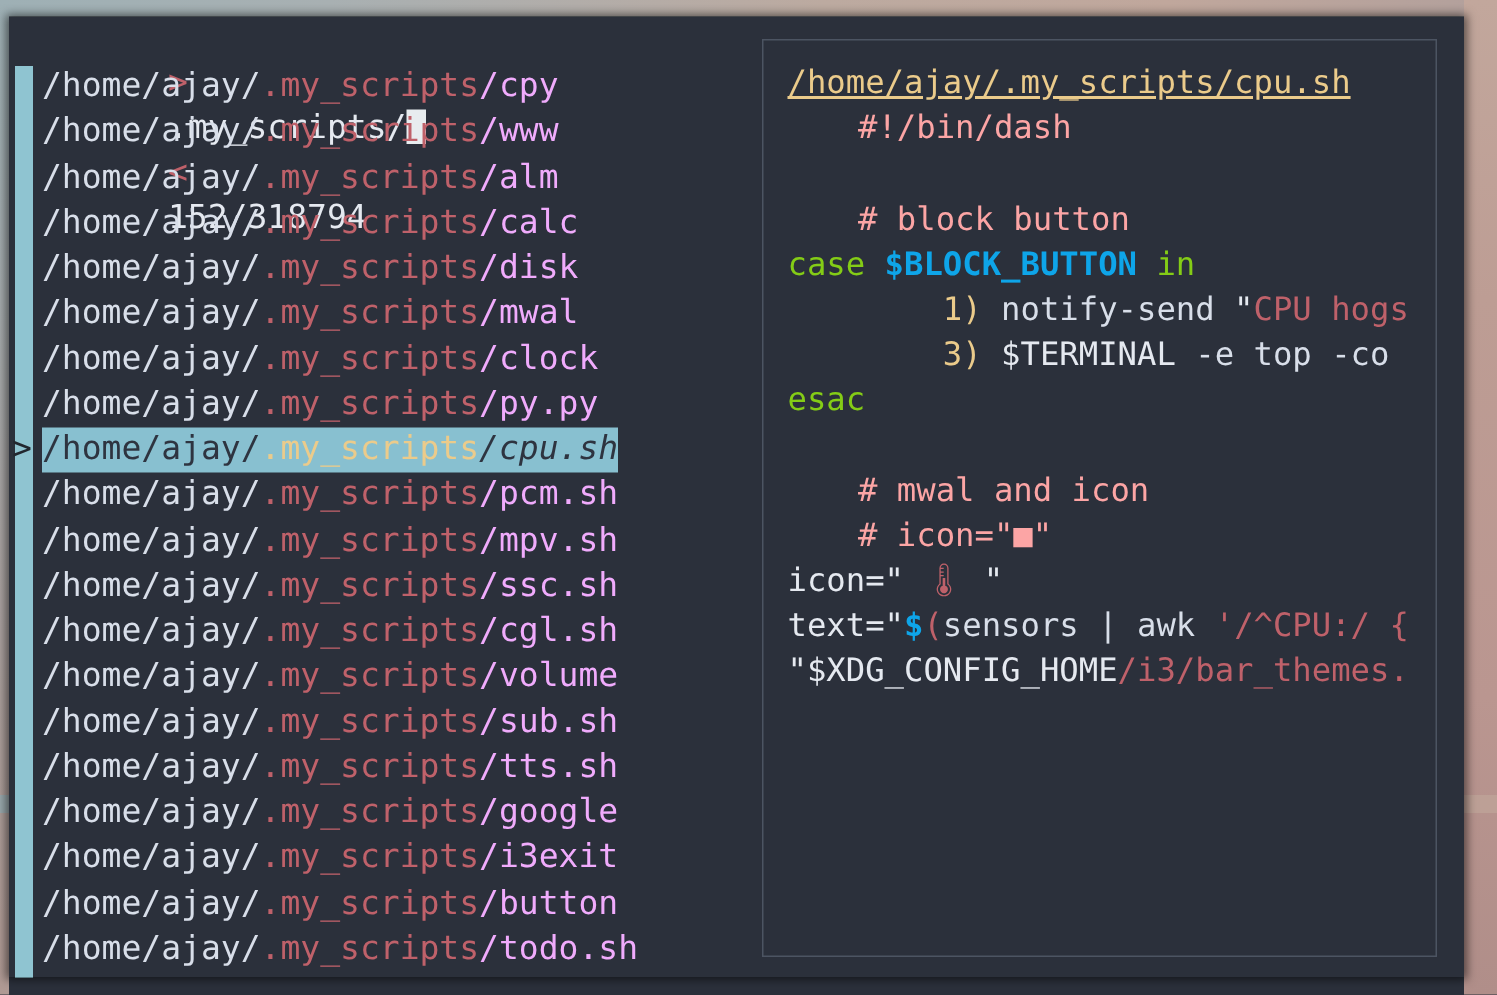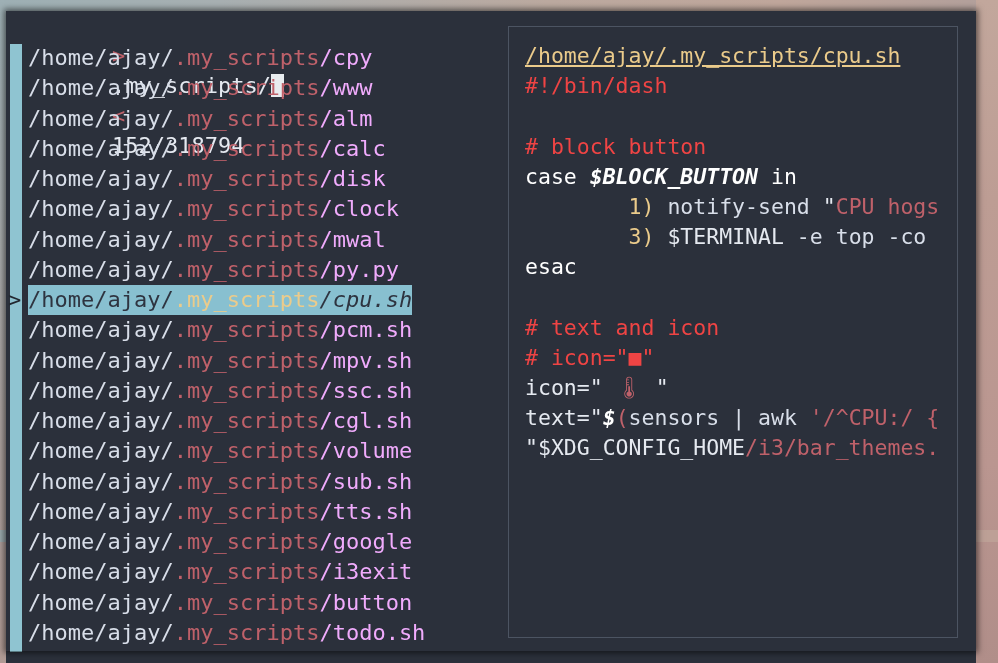--- a/index.html
+++ b/index.html
@@ -165,23 +165,23 @@
     width: 440px;
   }
   .code-line {
     height: 30.2px;
     line-height: 30.2px;
     font-size: 21.5px;
     white-space: pre;
     color: #d8dee9;
   }
   .tok-filename { color: #ebcb8b; text-decoration: underline; }
-  .tok-comment  { color: #ef4444; }
-  .tok-keyword  { color: #ffffff; }
-  .tok-var      { color: #ffffff; font-weight: bold; font-style: italic; }
+  .tok-comment  { color: #fca5a5; margin-left: 47px; }
+  .tok-keyword  { color: #84cc16; }
+  .tok-var      { color: #0ea5e9; font-weight: bold; }
   .tok-plain    { color: #d8dee9; }
   .tok-string   { color: #bf616a; }
   .tok-number   { color: #ebcb8b; }
   .tok-punct    { color: #bf616a; }
   .tok-white    { color: #e5e9f0; }
   .tok-icon     { color: #bf616a; }
 </style>
 </head>
 <body>
 
@@ -203,22 +203,22 @@
       </div>
 
       <div id="list-scrollbar"></div>
 
       <div id="list-rows">
           <div class="list-row"><span class="row-inner"><span class="path-prefix">/home/ajay/</span><span class="path-match">.my_scripts</span><span class="path-suffix">/cpy</span></span></div>
           <div class="list-row"><span class="row-inner"><span class="path-prefix">/home/ajay/</span><span class="path-match">.my_scripts</span><span class="path-suffix">/www</span></span></div>
           <div class="list-row"><span class="row-inner"><span class="path-prefix">/home/ajay/</span><span class="path-match">.my_scripts</span><span class="path-suffix">/alm</span></span></div>
           <div class="list-row"><span class="row-inner"><span class="path-prefix">/home/ajay/</span><span class="path-match">.my_scripts</span><span class="path-suffix">/calc</span></span></div>
           <div class="list-row"><span class="row-inner"><span class="path-prefix">/home/ajay/</span><span class="path-match">.my_scripts</span><span class="path-suffix">/disk</span></span></div>
+          <div class="list-row"><span class="row-inner"><span class="path-prefix">/home/ajay/</span><span class="path-match">.my_scripts</span><span class="path-suffix">/mwal</span></span></div>
           <div class="list-row"><span class="row-inner"><span class="path-prefix">/home/ajay/</span><span class="path-match">.my_scripts</span><span class="path-suffix">/clock</span></span></div>
-          <div class="list-row"><span class="row-inner"><span class="path-prefix">/home/ajay/</span><span class="path-match">.my_scripts</span><span class="path-suffix">/mwal</span></span></div>
           <div class="list-row"><span class="row-inner"><span class="path-prefix">/home/ajay/</span><span class="path-match">.my_scripts</span><span class="path-suffix">/py.py</span></span></div>
           <div class="list-row selected"><span class="row-pointer">&gt;</span><span class="row-inner"><span class="path-prefix">/home/ajay/</span><span class="path-match">.my_scripts</span><span class="path-suffix">/cpu.sh</span></span></div>
           <div class="list-row"><span class="row-inner"><span class="path-prefix">/home/ajay/</span><span class="path-match">.my_scripts</span><span class="path-suffix">/pcm.sh</span></span></div>
           <div class="list-row"><span class="row-inner"><span class="path-prefix">/home/ajay/</span><span class="path-match">.my_scripts</span><span class="path-suffix">/mpv.sh</span></span></div>
           <div class="list-row"><span class="row-inner"><span class="path-prefix">/home/ajay/</span><span class="path-match">.my_scripts</span><span class="path-suffix">/ssc.sh</span></span></div>
           <div class="list-row"><span class="row-inner"><span class="path-prefix">/home/ajay/</span><span class="path-match">.my_scripts</span><span class="path-suffix">/cgl.sh</span></span></div>
           <div class="list-row"><span class="row-inner"><span class="path-prefix">/home/ajay/</span><span class="path-match">.my_scripts</span><span class="path-suffix">/volume</span></span></div>
           <div class="list-row"><span class="row-inner"><span class="path-prefix">/home/ajay/</span><span class="path-match">.my_scripts</span><span class="path-suffix">/sub.sh</span></span></div>
           <div class="list-row"><span class="row-inner"><span class="path-prefix">/home/ajay/</span><span class="path-match">.my_scripts</span><span class="path-suffix">/tts.sh</span></span></div>
           <div class="list-row"><span class="row-inner"><span class="path-prefix">/home/ajay/</span><span class="path-match">.my_scripts</span><span class="path-suffix">/google</span></span></div>
@@ -232,21 +232,21 @@
       <div id="preview-body">
           <div class="code-line"><span class="tok-filename">/home/ajay/.my_scripts/cpu.sh</span></div>
           <div class="code-line"><span class="tok-comment">#!/bin/dash</span></div>
           <div class="code-line">&nbsp;</div>
           <div class="code-line"><span class="tok-comment"># block button</span></div>
           <div class="code-line"><span class="tok-keyword">case </span><span class="tok-var">$BLOCK_BUTTON</span><span class="tok-keyword"> in</span></div>
           <div class="code-line"><span class="tok-plain">        </span><span class="tok-number">1)</span><span class="tok-plain"> notify-send </span><span class="tok-white">"</span><span class="tok-string">CPU hogs</span></div>
           <div class="code-line"><span class="tok-plain">        </span><span class="tok-number">3)</span><span class="tok-plain"> </span><span class="tok-white">$TERMINAL</span><span class="tok-plain"> -e top -co</span></div>
           <div class="code-line"><span class="tok-keyword">esac</span></div>
           <div class="code-line">&nbsp;</div>
-          <div class="code-line"><span class="tok-comment"># text and icon</span></div>
+          <div class="code-line"><span class="tok-comment"># mwal and icon</span></div>
           <div class="code-line"><span class="tok-comment"># icon="■"</span></div>
           <div class="code-line"><span class="tok-white">icon=" </span><span class="tok-icon">🌡</span><span class="tok-white"> "</span></div>
           <div class="code-line"><span class="tok-white">text="</span><span class="tok-var">$</span><span class="tok-punct">(</span><span class="tok-plain">sensors | awk </span><span class="tok-punct">'</span><span class="tok-string">/^CPU:/ {</span></div>
           <div class="code-line"><span class="tok-white">"$XDG_CONFIG_HOME</span><span class="tok-string">/i3/bar_themes.</span></div>
         </div>
     </div>
 
   </div>
   <div id="frame-shadow"></div>
 </div>

